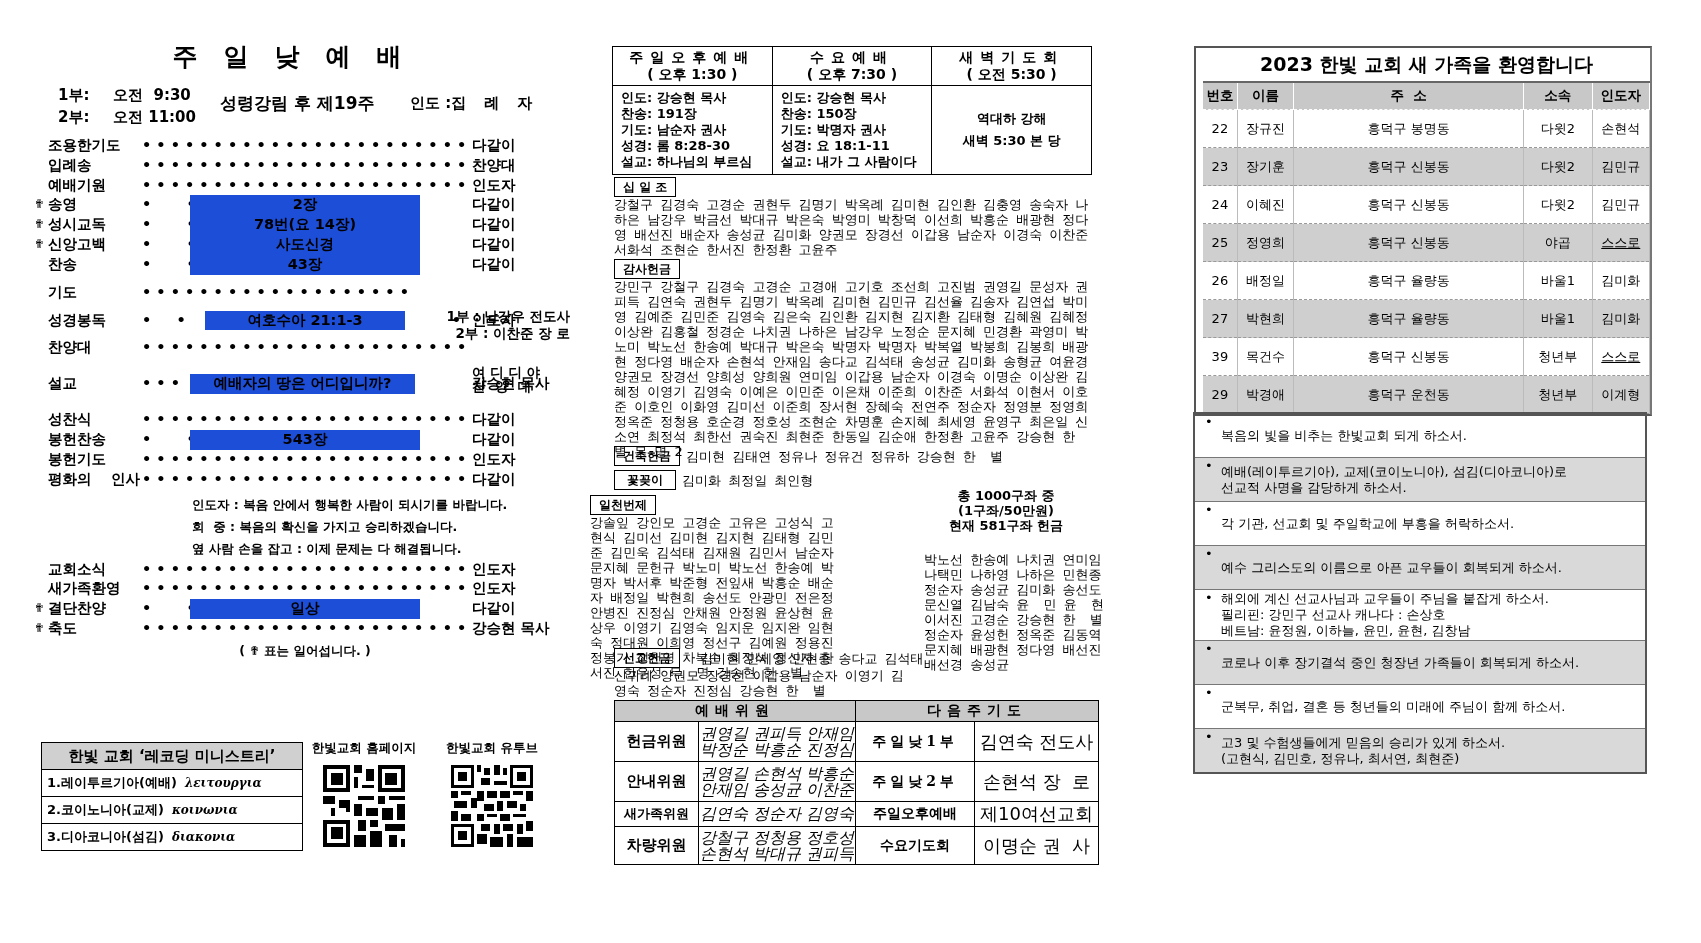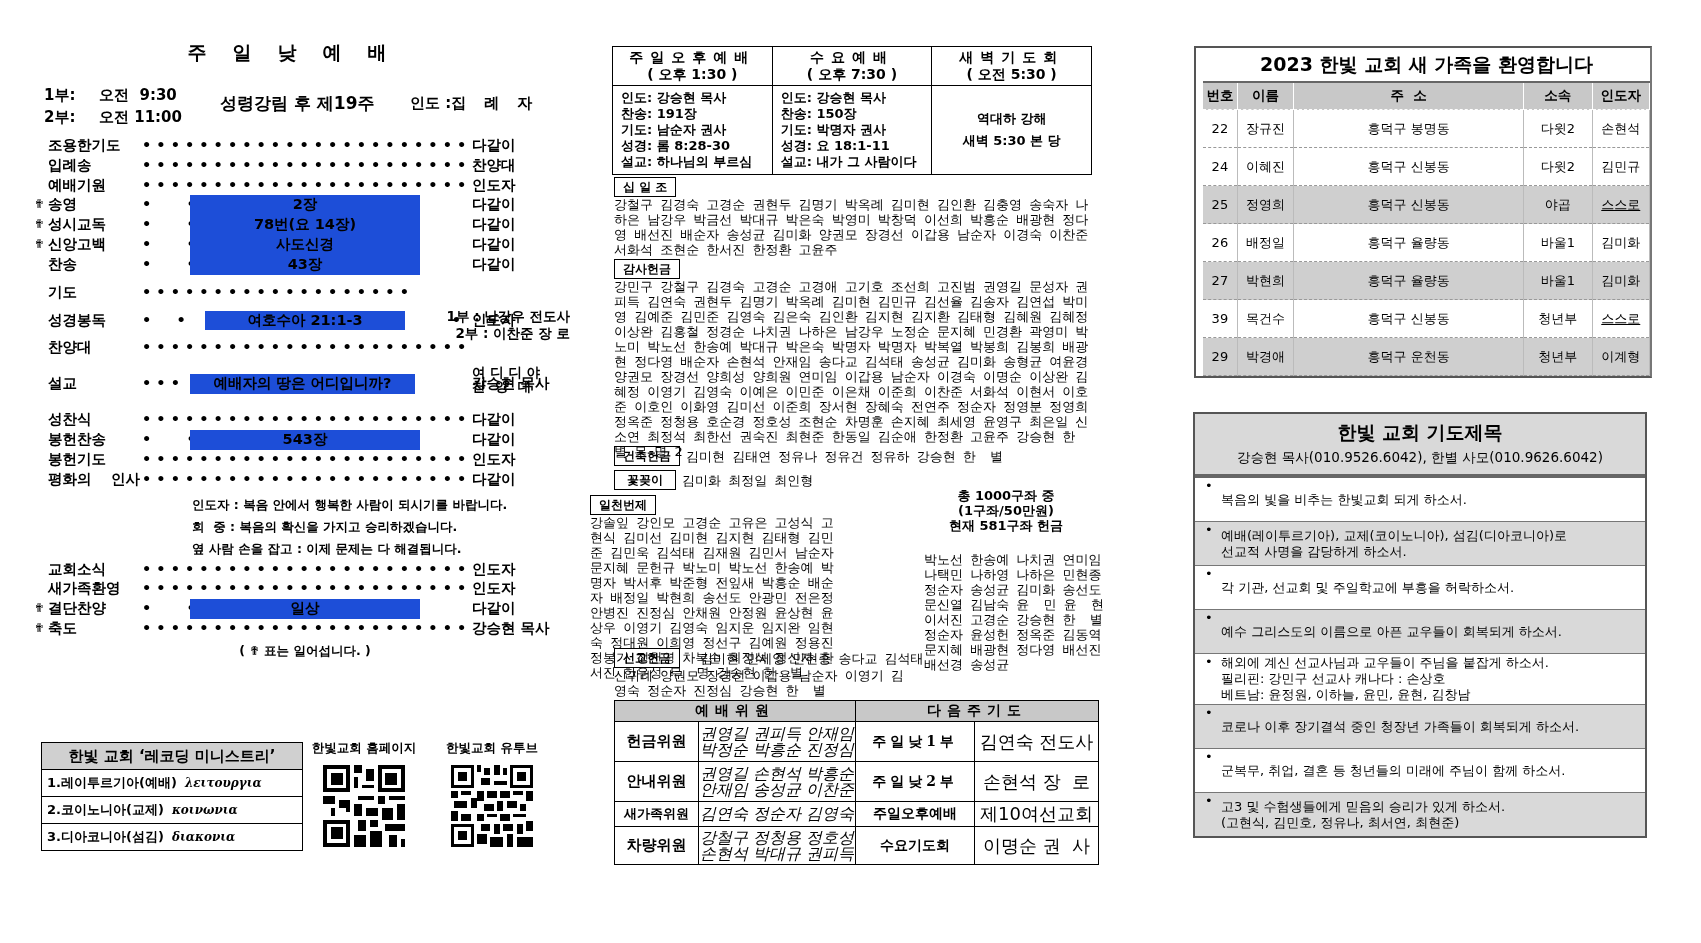--- a/index.html
+++ b/index.html
@@ -1,22 +1,22 @@
 <!DOCTYPE html>
 <html><head>
 <meta charset="utf-8">
 <style>
   html,body{margin:0;padding:0;background:#fff;}
   body{width:1701px;height:943px;position:relative;overflow:hidden;font-family:"DejaVu Sans","Liberation Sans",sans-serif;color:#000;}
   .abs{position:absolute;}
   
   #left{left:40px;top:36px;width:530px;height:820px;}
-  .main-title{position:absolute;left:0;width:520px;top:4px;text-align:center;font-size:19px;font-weight:bold;letter-spacing:26px;}
+  .main-title{position:absolute;left:0;width:520px;top:4px;text-align:center;font-size:25px;font-weight:bold;letter-spacing:26px;}
   .times{position:absolute;left:4px;top:48px;font-size:15px;font-weight:bold;line-height:22px;}
-  .times span.t{display:inline-block;width:55px;}
+  .times span.t{display:inline-block;width:55px;margin-left:14px;}
   .season{position:absolute;left:180px;top:56px;font-size:17px;font-weight:bold;}
   .lead{position:absolute;left:370px;top:58px;font-size:15px;font-weight:bold;}
   .lead .v{letter-spacing:18px;}
   .order{position:absolute;left:0;top:100px;width:530px;}
   .orow{position:relative;height:19.8px;font-size:14.5px;font-weight:bold;line-height:19.8px;white-space:nowrap;}
   .orow .stand{position:absolute;left:-6px;font-size:12px;}
   .orow .lbl{position:absolute;left:8px;width:92px;text-align:justify;text-align-last:justify;}
   .orow .dots{position:absolute;left:102px;width:326px;overflow:hidden;letter-spacing:0;color:#000;}
   .orow .mid{position:absolute;left:150px;width:230px;text-align:center;background:#1d4ed8;}
   .orow .who{position:absolute;left:432px;width:98px;text-align:justify;text-align-last:justify;}
@@ -398,20 +398,27 @@
       </tr>
     </thead>
     <tbody id="famrows">
         <tr>
           <td>22</td>
           <td>장규진</td>
           <td>흥덕구 봉명동</td>
           <td>다윗2</td>
           <td>손현석</td>
         </tr>
+        <tr class="alt">
+          <td>23</td>
+          <td>장기훈</td>
+          <td>흥덕구 신봉동</td>
+          <td>다윗2</td>
+          <td>김민규</td>
+        </tr>
         <tr>
           <td>24</td>
           <td>이혜진</td>
           <td>흥덕구 신봉동</td>
           <td>다윗2</td>
           <td>김민규</td>
         </tr>
         <tr class="alt">
           <td>25</td>
           <td>정영희</td>
@@ -445,24 +452,20 @@
           <td>박경애</td>
           <td>흥덕구 운천동</td>
           <td>청년부</td>
           <td>이계형</td>
         </tr>
       </tbody>
   </table>
 </div>
 
 <div id="prayer" class="abs">
-  <div class="ph">
-    <div class="pt">한빛 교회 기도제목</div>
-    <div class="ps">강승현 목사(010.9526.6042), 한별 사모(010.9626.6042)</div>
-  </div>
   <div id="prayitems">
       <div class="pi" style="height: 43px;">
         <span class="bul">•</span>
         <span class="txt">복음의 빛을 비추는 한빛교회 되게 하소서.</span>
       </div>
       <div class="pi alt" style="height: 43px;">
         <span class="bul">•</span>
         <span class="txt">예배(레이투르기아), 교제(코이노니아), 섬김(디아코니아)로
 선교적 사명을 감당하게 하소서.</span>
       </div>

